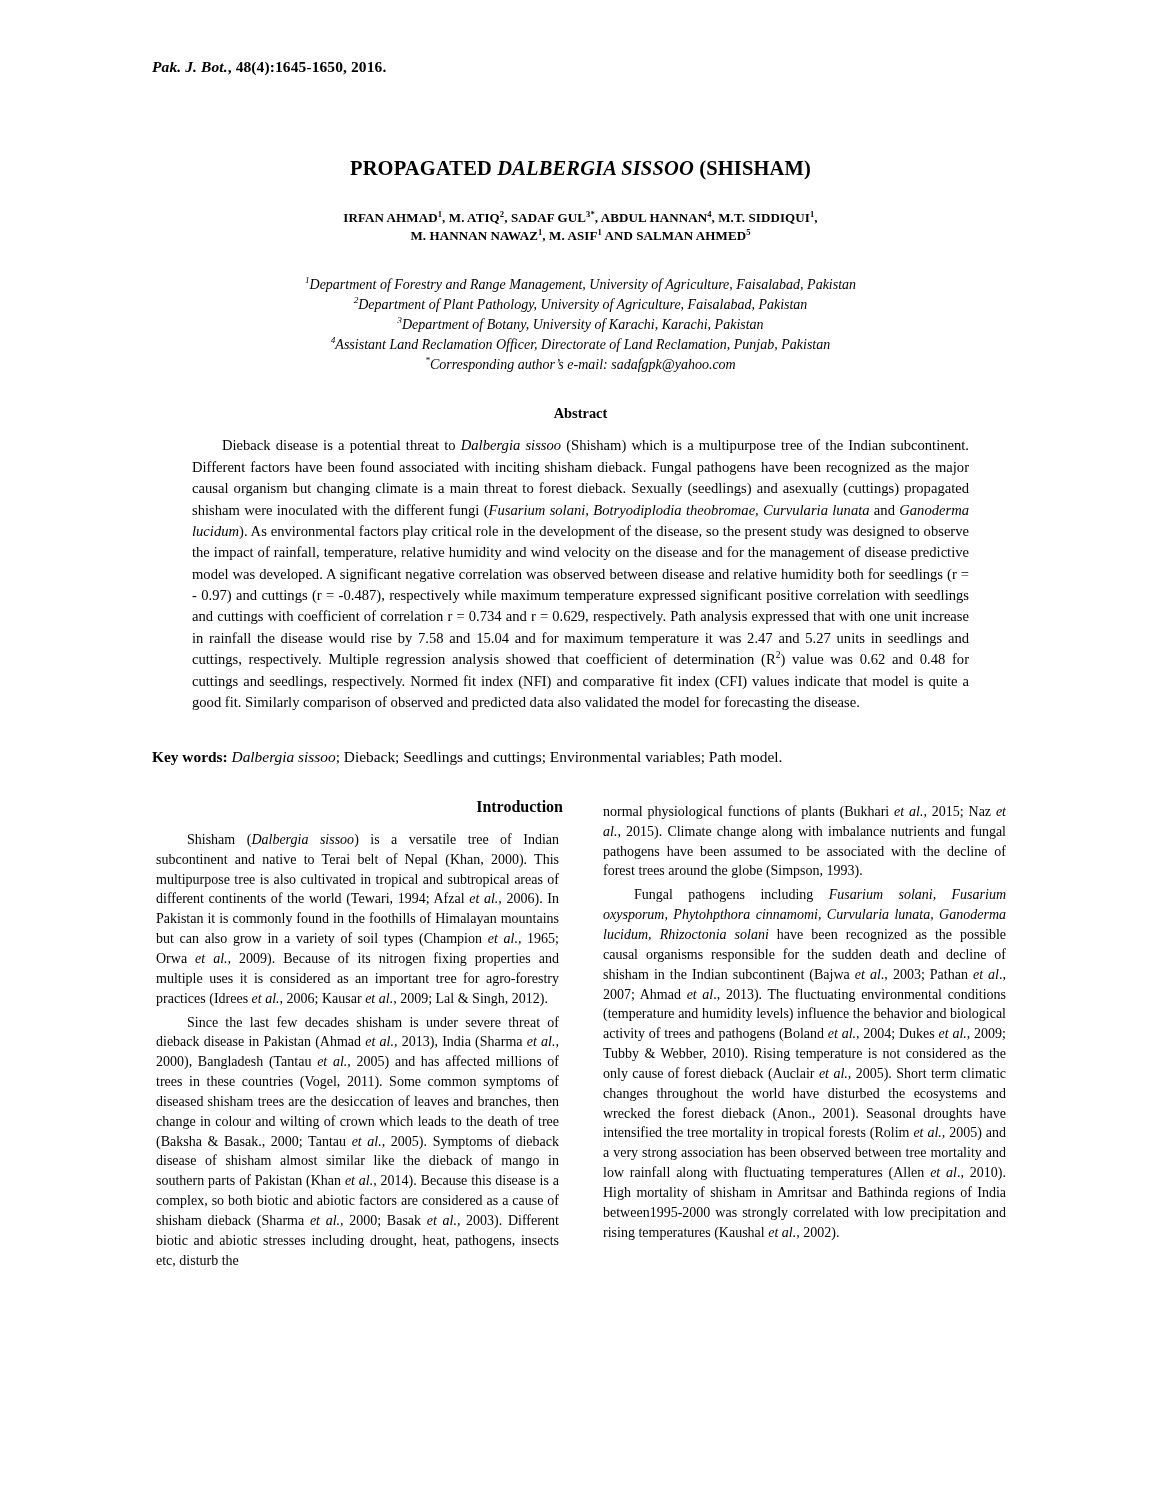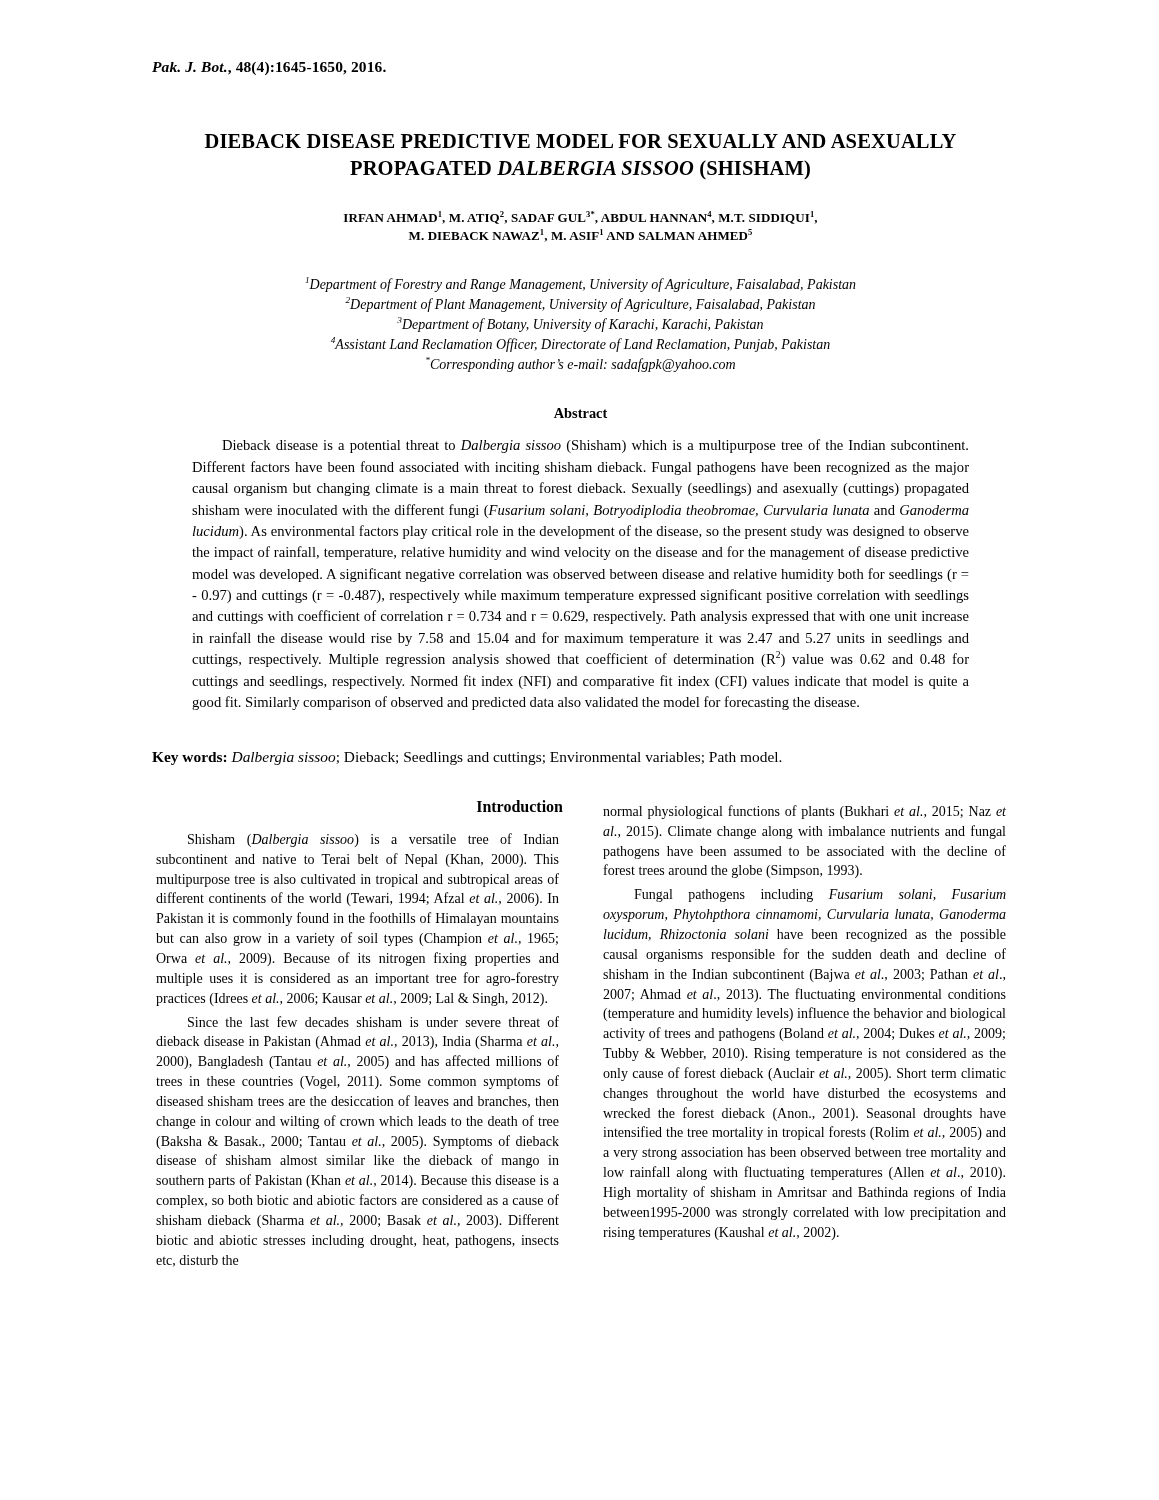--- a/index.html
+++ b/index.html
@@ -133,32 +133,32 @@
 </head>
 <body>
 
 <div class="page">
 
   <div class="journal-ref">
     <span>Pak. J. Bot.</span><span class="nonitalic">, 48(4):1645-1650, 2016.</span>
   </div>
 
   <h1 class="title">
-    <span>DIEBACK DISEASE PREDICTIVE MODEL FOR SEXUALLY AND ASEXUALLY</span><br>
+    <br>
     <span>PROPAGATED </span><span class="it">DALBERGIA SISSOO</span><span> (SHISHAM)</span>
   </h1>
 
   <div class="authors">
     <span>IRFAN AHMAD</span><sup>1</sup>, <span>M. ATIQ</span><sup>2</sup>, <span>SADAF GUL</span><sup>3*</sup>, <span>ABDUL HANNAN</span><sup>4</sup>, <span>M.T. SIDDIQUI</span><sup>1</sup>,<br>
-    <span>M. DIEBACK NAWAZ</span><sup>1</sup>, <span>M. ASIF</span><sup>1</sup> AND <span>SALMAN AHMED</span><sup>5</sup>
+    <span>M. HANNAN NAWAZ</span><sup>1</sup>, <span>M. ASIF</span><sup>1</sup> AND <span>SALMAN AHMED</span><sup>5</sup>
   </div>
 
   <div class="affiliations">
     <div><sup>1</sup><span>Department of Forestry and Range Management, University of Agriculture, Faisalabad, Pakistan</span></div>
-    <div><sup>2</sup><span>Department of Plant Management, University of Agriculture, Faisalabad, Pakistan</span></div>
+    <div><sup>2</sup><span>Department of Plant Pathology, University of Agriculture, Faisalabad, Pakistan</span></div>
     <div><sup>3</sup><span>Department of Botany, University of Karachi, Karachi, Pakistan</span></div>
     <div><sup>4</sup><span>Assistant Land Reclamation Officer, Directorate of Land Reclamation, Punjab, Pakistan</span></div>
     <div><sup>*</sup><span>Corresponding author’s e-mail: sadafgpk@yahoo.com</span></div>
   </div>
 
   <div class="abstract-heading">Abstract</div>
   <p class="abstract-body"><span>Dieback disease is a potential threat to </span><span class="it">Dalbergia sissoo</span><span> (Shisham) which is a multipurpose tree of the Indian subcontinent. Different factors have been found associated with inciting shisham dieback. Fungal pathogens have been recognized as the major causal organism but changing climate is a main threat to forest dieback. Sexually (seedlings) and asexually (cuttings) propagated shisham were inoculated with the different fungi (</span><span class="it">Fusarium solani, Botryodiplodia theobromae, Curvularia lunata</span><span> and </span><span class="it">Ganoderma lucidum</span><span>). As environmental factors play critical role in the development of the disease, so the present study was designed to observe the impact of rainfall, temperature, relative humidity and wind velocity on the disease and for the management of disease predictive model was developed. A significant negative correlation was observed between disease and relative humidity both for seedlings (r = - 0.97) and cuttings (r = -0.487), respectively while maximum temperature expressed significant positive correlation with seedlings and cuttings with coefficient of correlation r = 0.734 and r = 0.629, respectively. Path analysis expressed that with one unit increase in rainfall the disease would rise by 7.58 and 15.04 and for maximum temperature it was 2.47 and 5.27 units in seedlings and cuttings, respectively. Multiple regression analysis showed that coefficient of determination (R</span><sup>2</sup><span>) value was 0.62 and 0.48 for cuttings and seedlings, respectively. Normed fit index (NFI) and comparative fit index (CFI) values indicate that model is quite a good fit. Similarly comparison of observed and predicted data also validated the model for forecasting the disease.</span></p>
 
   <p class="keywords"><span class="lbl">Key words:</span> <span class="it">Dalbergia sissoo</span><span>; Dieback; Seedlings and cuttings; Environmental variables; Path model.</span></p>
 

